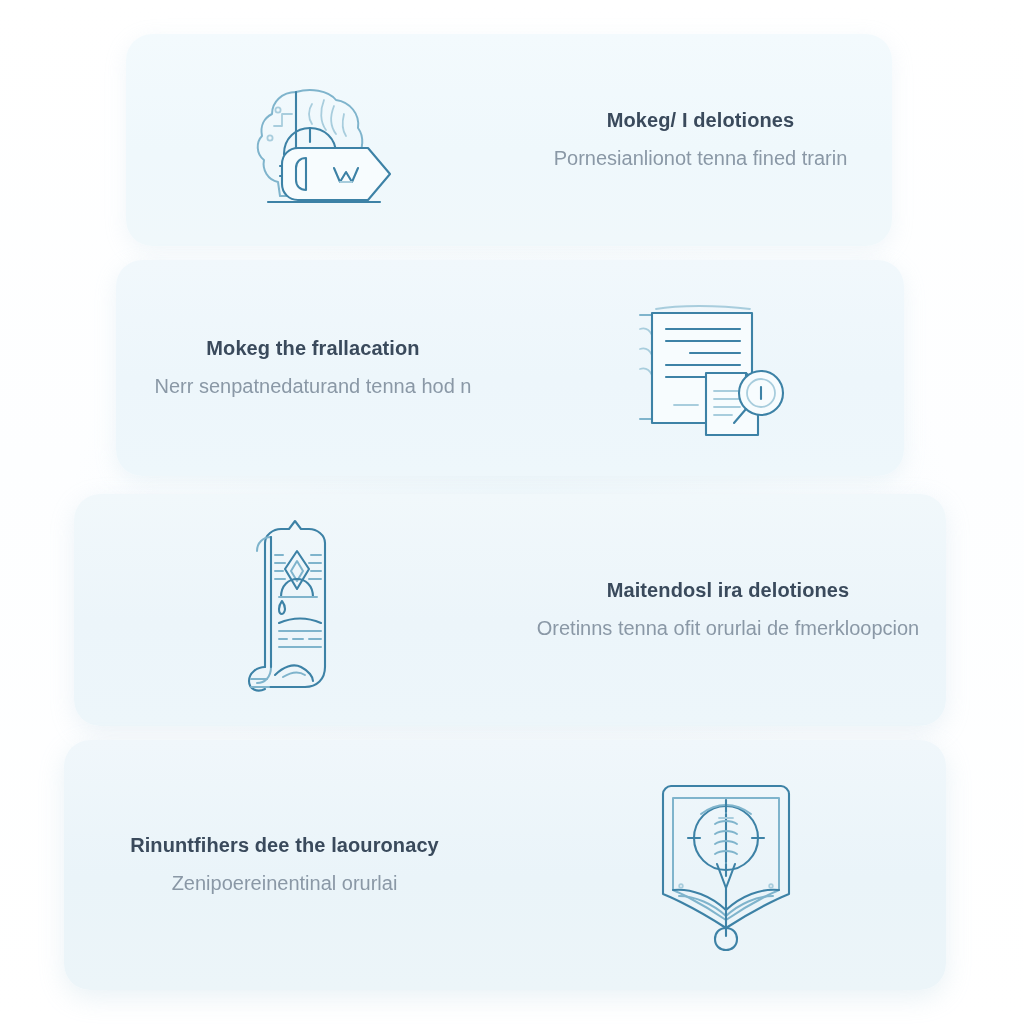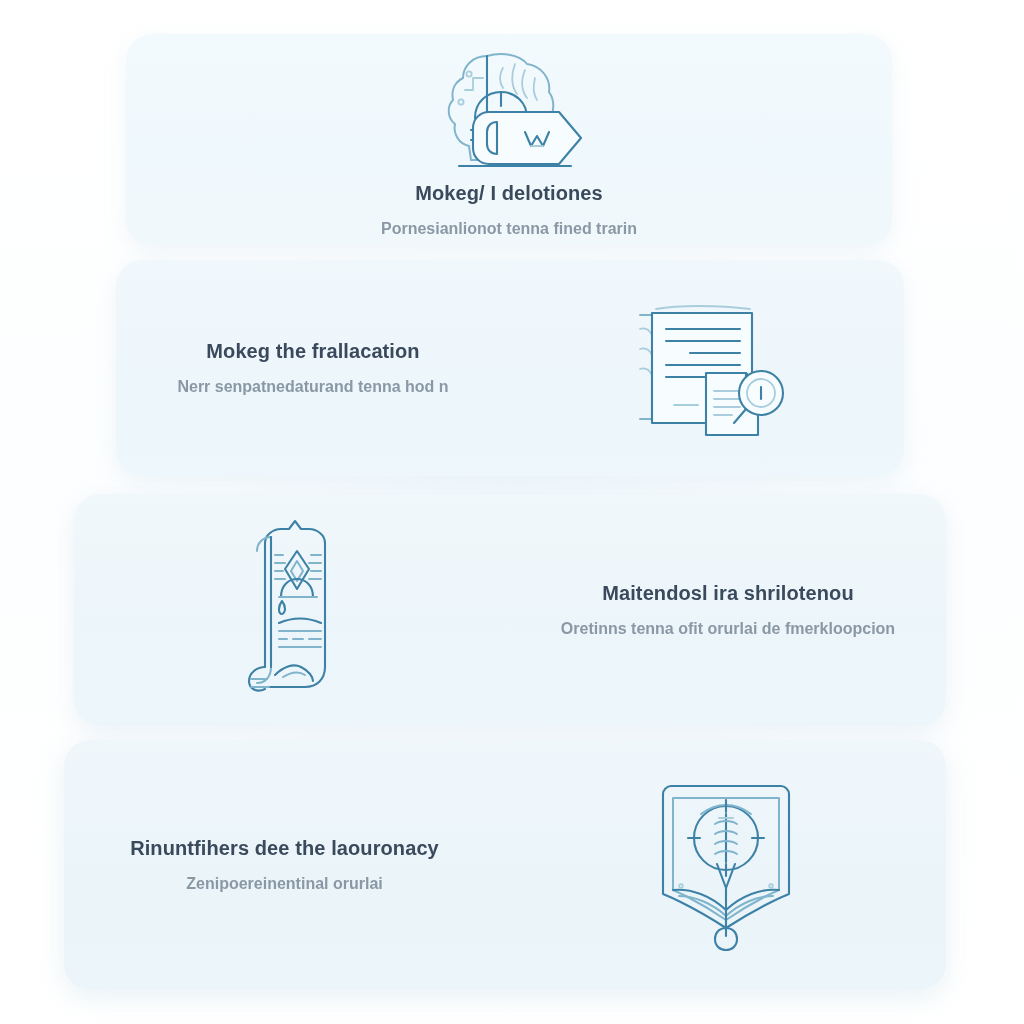--- a/index.html
+++ b/index.html
@@ -38,21 +38,20 @@
     display: flex;
     align-items: center;
     overflow: hidden;
   }
 
   
   .feature-card.c1 {
     left: 126px;  top: 34px;  width: 766px; height: 212px;
     background: linear-gradient(180deg, #f3fafd 0%, #eff8fc 55%, #f0f8fb 100%);
     box-shadow: 0 6px 22px rgba(176,205,219,0.18);
-    flex-direction: column;
   }
   .feature-card.c2 {
     left: 116px; top: 260px; width: 788px; height: 216px;
     background: linear-gradient(180deg, #f1f8fc 0%, #edf6fb 55%, #eef7fb 100%);
     box-shadow: 0 6px 22px rgba(176,205,219,0.20);
   }
   .feature-card.c3 {
     left: 74px;  top: 494px; width: 872px; height: 232px;
     background: linear-gradient(180deg, #f1f8fb 0%, #ecf5fa 55%, #edf6fa 100%);
     box-shadow: 0 7px 24px rgba(172,202,218,0.22);
@@ -82,22 +81,22 @@
   .card-title {
     font-size: 20px;
     font-weight: bold;
     color: #3a4a5c;
     letter-spacing: 0.1px;
     line-height: 1.25;
     margin-bottom: 12px;
     white-space: nowrap;
   }
   .card-desc {
-    font-size: 16px;
-    font-weight: 700;
+    font-size: 20px;
+    font-weight: 400;
     color: #8a98a6;
     line-height: 1.35;
     white-space: nowrap;
   }
 
   
   .feature-card.reverse { flex-direction: row-reverse; }
 
   
   .card-icon { display: block; }
@@ -258,21 +257,21 @@
         <path class="stroke-light" d="M62 122 L70 122 M76 122 L86 122 M92 122 L104 122"></path>
         <path class="stroke-light" d="M62 130 L104 130"></path>
 
         <path class="stroke" d="M58 158 C66 150 76 146 84 150 C92 154 96 160 96 164"></path>
         <path class="stroke-light" d="M66 160 C74 155 82 154 88 158"></path>
       </svg>
     </div>
 
     <div class="card-half text-half">
       <div class="card-text">
-        <div class="card-title">Maitendosl ira shrilotenou</div>
+        <div class="card-title">Maitendosl ira delotiones</div>
         <div class="card-desc">Oretinns tenna ofit orurlai de fmerkloopcion</div>
       </div>
     </div>
   </div>
 
   <div class="feature-card c4 reverse">
 
     <div class="card-half icon-half">
       <svg class="card-icon icon-c4" viewBox="0 0 170 178">
 

